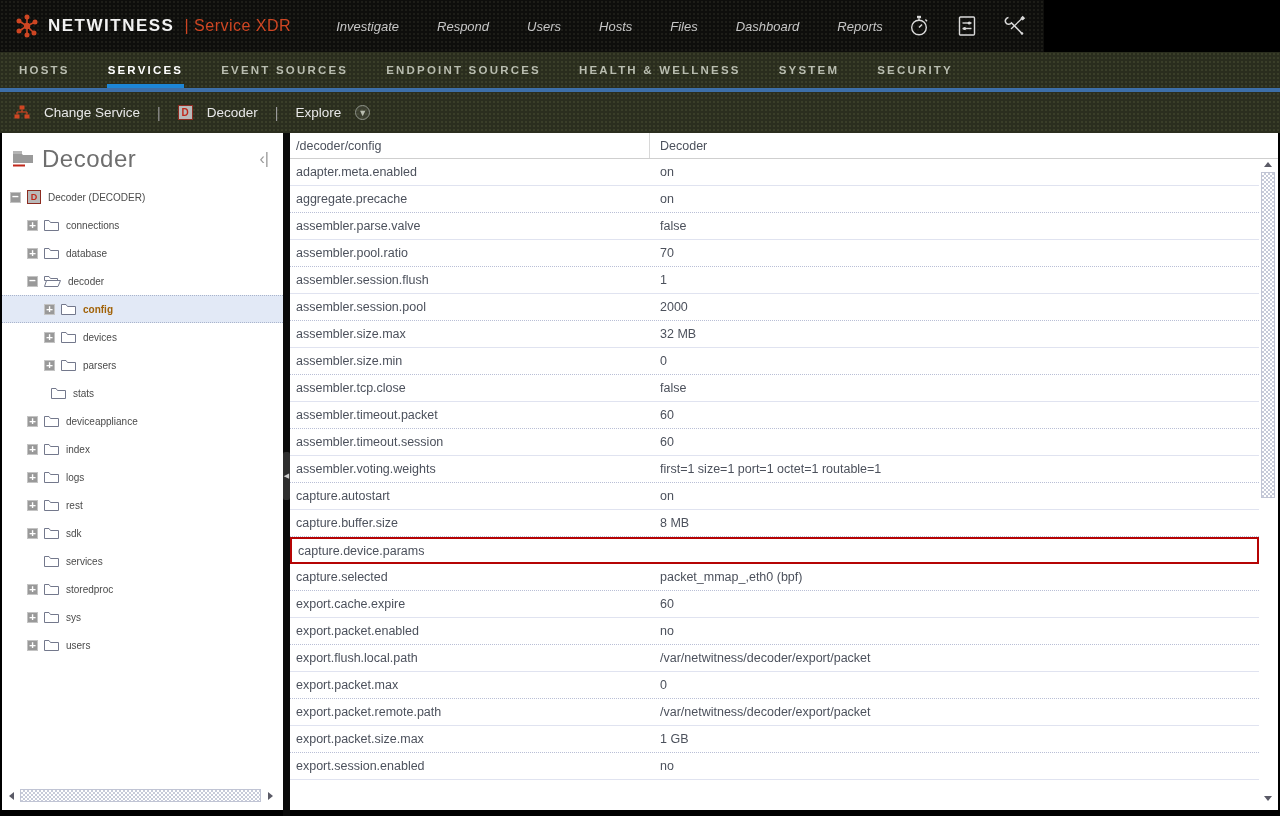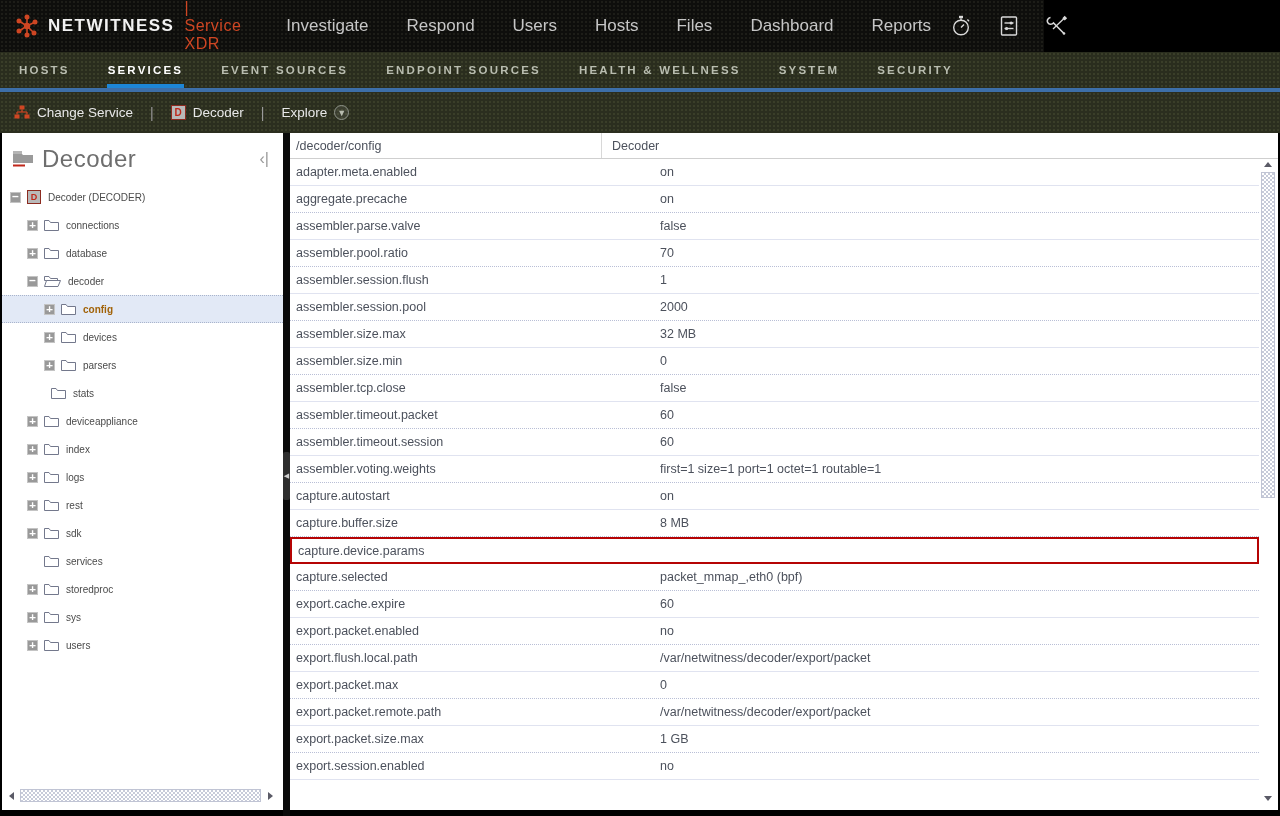--- a/index.html
+++ b/index.html
@@ -15,21 +15,21 @@
     position:absolute; left:0; top:0; width:1044px; height:52px;
     background:#0e0e0c;
     background-image:radial-gradient(#1d1d18 1px, transparent 1px);
     background-size:4px 4px;
     display:flex; align-items:center;
   }
   .brand { display:flex; align-items:center; gap:8px; padding-left:14px; }
   .brand-name { color:#f2f2f2; font-weight:bold; font-size:17px; letter-spacing:1.5px; }
   .brand-suffix { color:#cf4623; font-size:16px; letter-spacing:0.5px; margin-left:2px; }
   .top-nav { display:flex; align-items:center; margin-left:26px; }
-  .top-nav-item { color:#c6c6c6; font-size:17px; padding:0 19px; cursor:pointer; }
+  .top-nav-item { color:#c6c6c6; font-size:13px; padding:0 19px; cursor:pointer;font-style:italic; }
   .top-actions { margin-left:auto; display:flex; align-items:center; gap:26px; padding-right:18px; }
   .top-actions .act { width:22px; height:22px; display:flex; align-items:center; justify-content:center; cursor:pointer; }
 
   
   .subnav {
     position:absolute; left:0; top:52px; width:1280px; height:36px;
     background:#2a2d1e;
     background-image:radial-gradient(#3a3e29 1px, transparent 1px);
     background-size:4px 4px;
     display:flex; align-items:stretch;
@@ -46,21 +46,21 @@
   .blue-line { position:absolute; left:0; top:88px; width:1280px; height:4px; background:#3d6fa8; }
 
   
   .toolbar {
     position:absolute; left:0; top:92px; width:1280px; height:41px;
     background:#2b2e1f;
     background-image:radial-gradient(#3a3e29 1px, transparent 1px);
     background-size:4px 4px;
     display:flex; align-items:center; color:#e8e8e8; font-size:13.5px;
   }
-  .tb-item { display:flex; align-items:center; gap:7px; cursor:pointer; }
+  .tb-item { display:flex; align-items:center; gap:14px; cursor:pointer; }
   .tb-sep { color:#9a9a9a; margin:0 17px; font-size:14px; }
   .svc-badge {
     width:15px; height:15px; background:#b9b9b9; border:1px solid #8c2b20;
     color:#c0271a; font:bold 10px/13px "Liberation Sans", sans-serif; text-align:center;
     display:inline-block;
   }
   .explore-chevron {
     width:15px; height:15px; border-radius:50%; border:1px solid #8f948a;
     display:inline-flex; align-items:center; justify-content:center;
     color:#b9bdb0; font-size:9px; background:rgba(255,255,255,0.08);
@@ -115,21 +115,21 @@
     flex:1; height:13px; margin:0 4px;
     background:conic-gradient(#c7cbd9 25%, #ffffff 0 50%, #c7cbd9 0 75%, #ffffff 0) 0 0/4px 4px;
     border:1px solid #c0c4d4; cursor:grab;
   }
 
   
   .grid-header {
     display:flex; height:26px; border-bottom:1px solid #cfcfcf; align-items:center;
   }
   .gh-key {
-    width:312px; height:100%; display:flex; align-items:center;
+    width:360px; height:100%; display:flex; align-items:center;
     padding-left:6px; border-right:1px solid #d8d8d8;
     color:#4c515c; font-size:12.5px;
   }
   .gh-val { padding-left:10px; color:#4c515c; font-size:12.5px; }
   .rows { margin-right:19px; }
   .vrow { display:flex; height:27px; align-items:center; }
   .vrow:nth-child(odd)  { border-bottom:1px solid #e0e3f0; }
   .vrow:nth-child(even) { border-bottom:1px dotted #b9bfd6; }
   .vrow .k { width:360px; padding-left:6px; color:#4c515c; font-size:12.5px; white-space:nowrap; }
   .vrow .v { padding-left:10px; color:#4c515c; font-size:12.5px; white-space:nowrap; }

